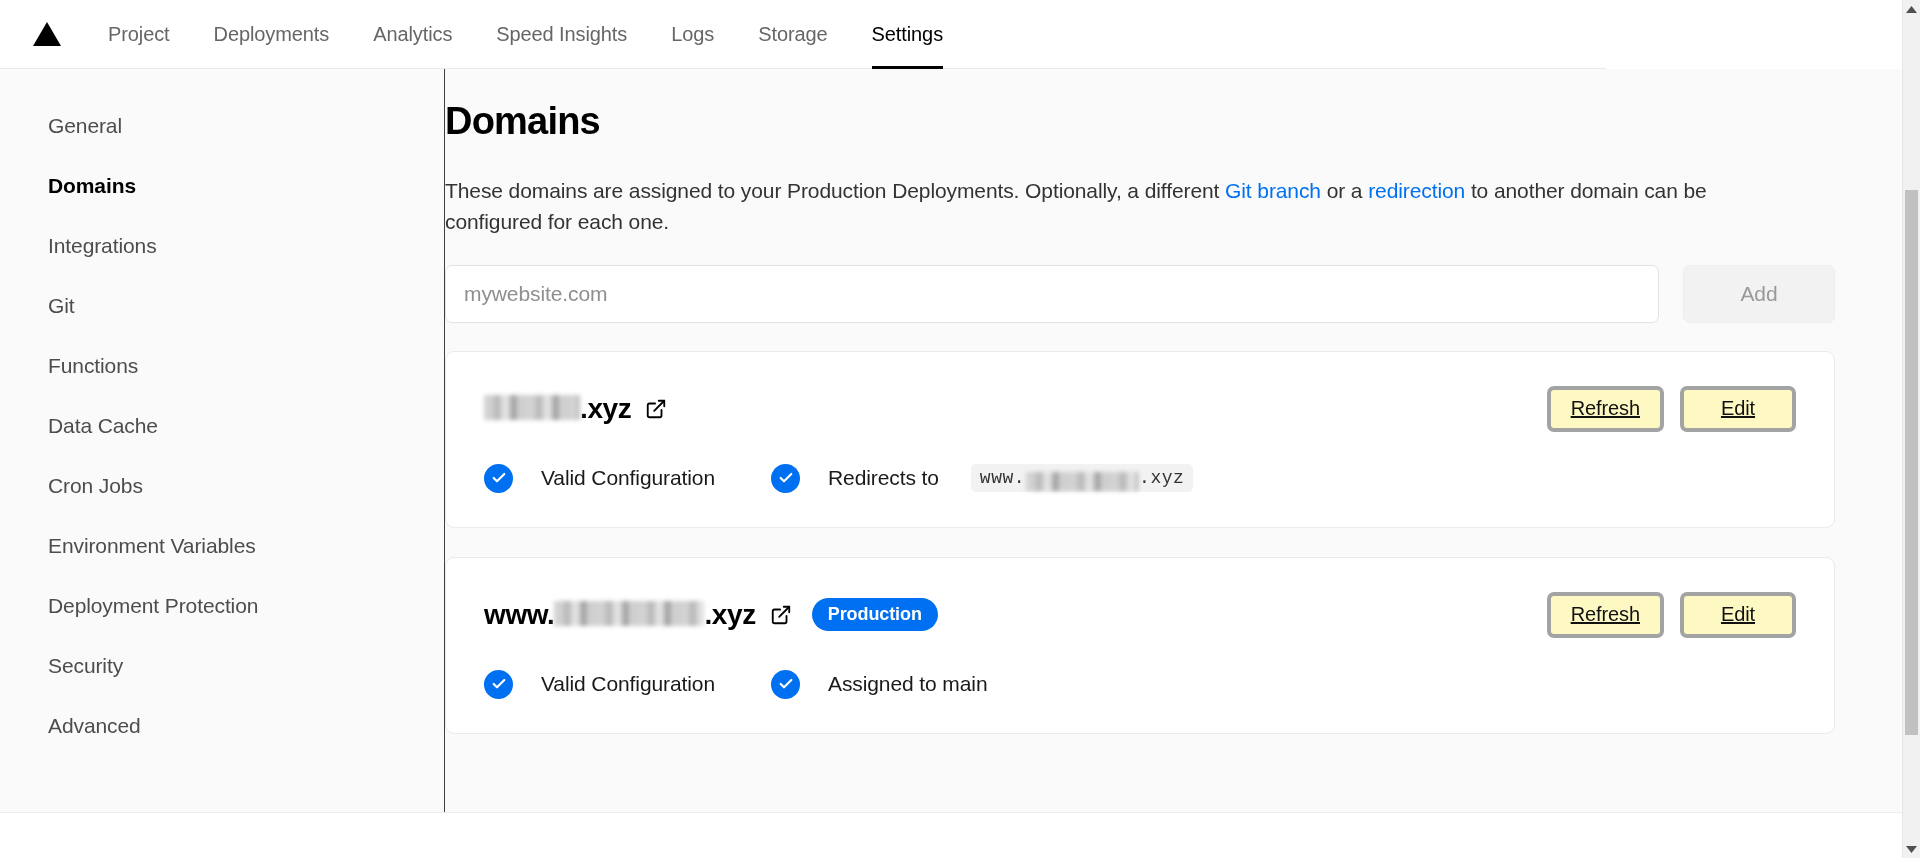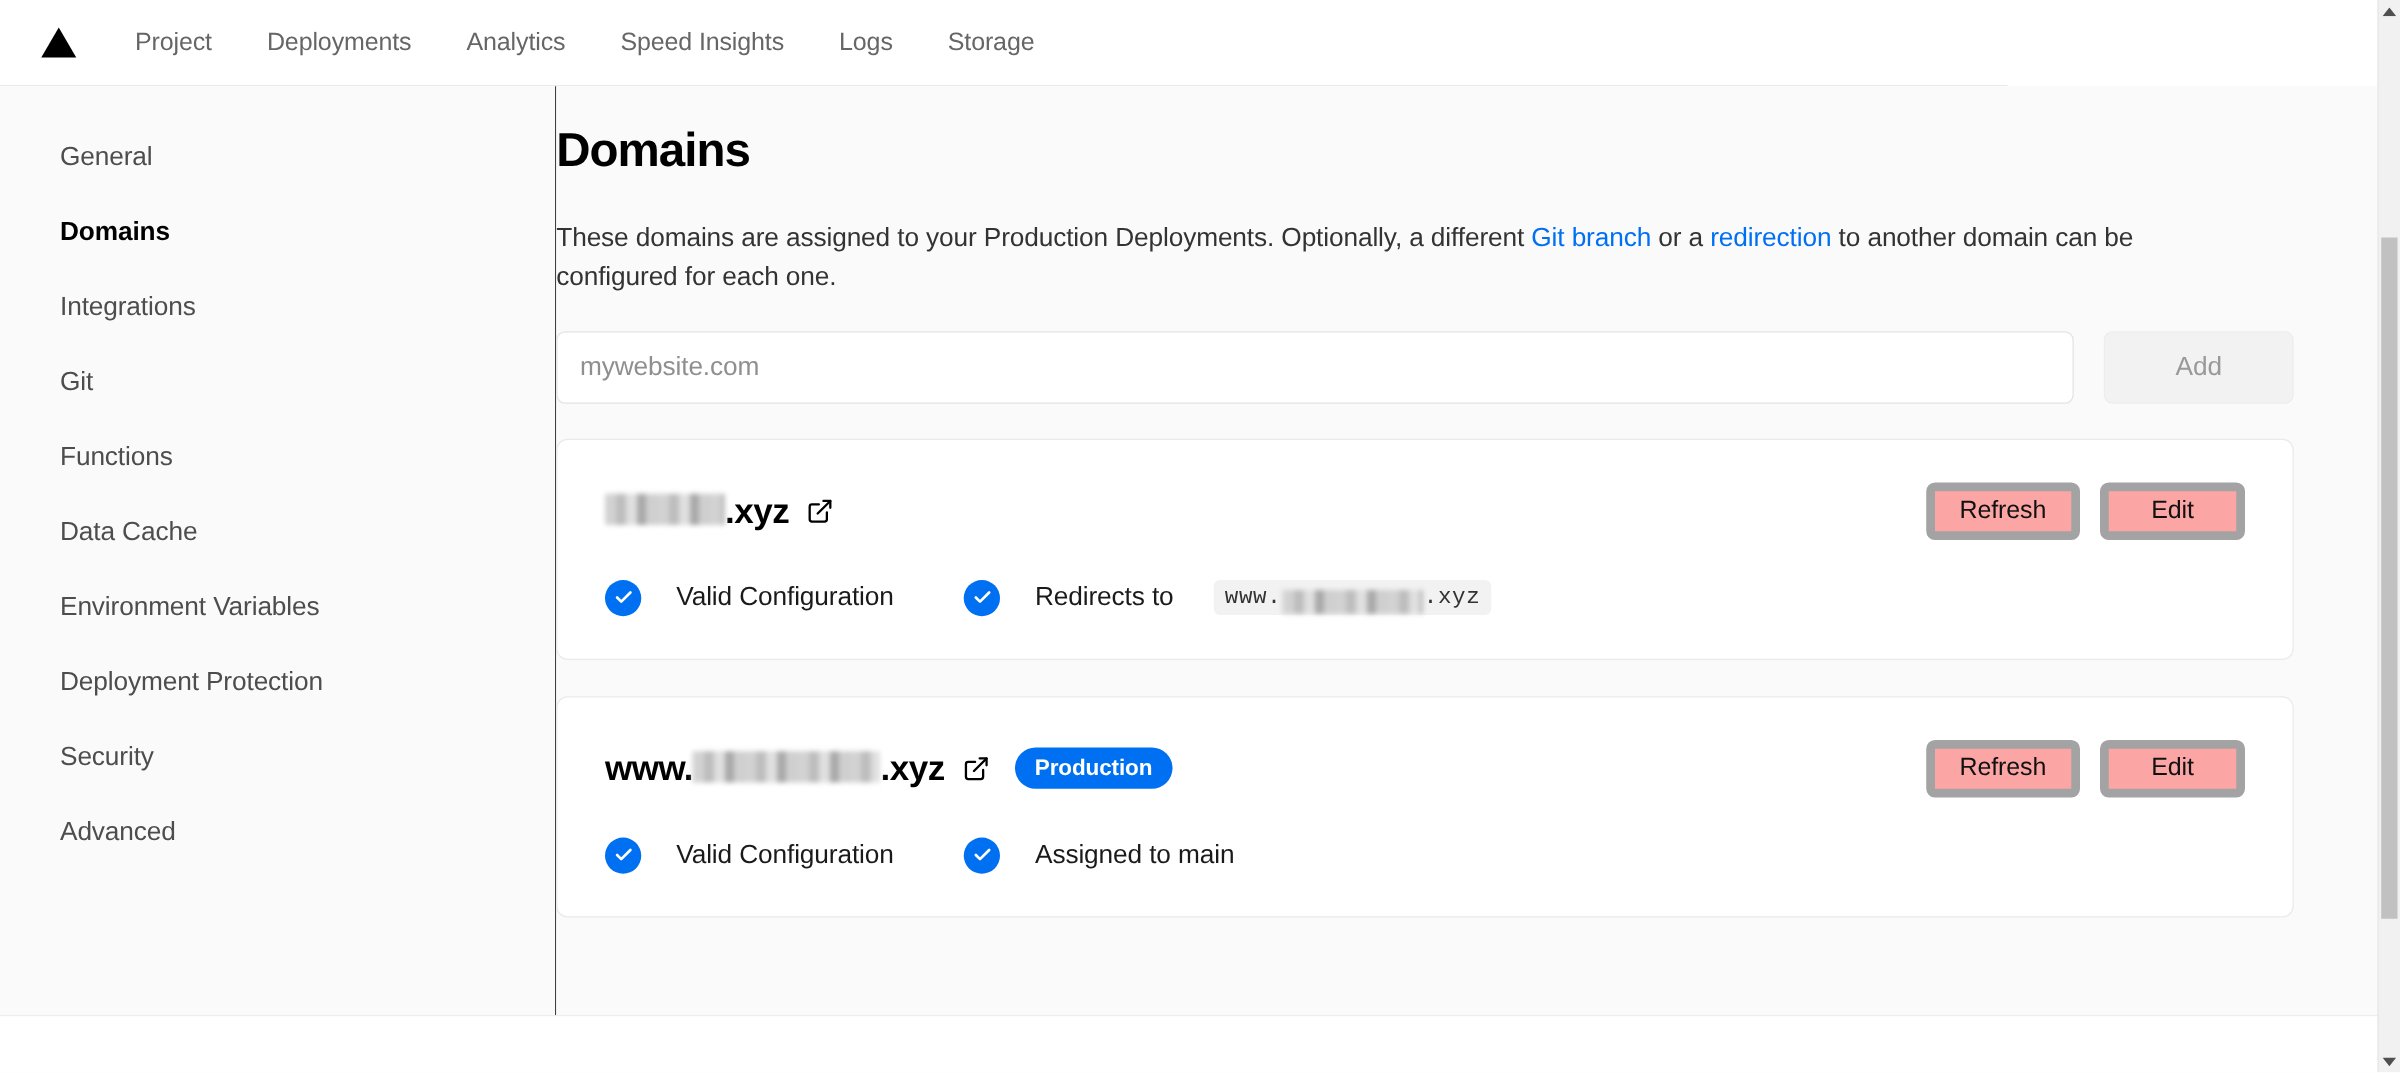--- a/index.html
+++ b/index.html
@@ -259,28 +259,29 @@
 
   .card-actions {
     display: flex;
     gap: 16px;
   }
 
   .ghost-btn {
     min-width: 116px;
     height: 46px;
     padding: 0 20px;
-    border: 7px solid #a3a3a3;
+    border: 4px solid #a3a3a3;
     border-radius: 7px;
-    background: #fca5a5;
+    background: #fef9c3;
     color: #111111;
     font-size: 20px;
     font-family: "Liberation Sans", sans-serif;
     letter-spacing: -0.1px;
     cursor: pointer;
+    text-decoration: underline;
   }
 
   .status-row {
     margin-top: 32px;
     display: flex;
     align-items: center;
     gap: 56px;
   }
 
   .status-item {
@@ -386,20 +387,23 @@
         </div>
         <div class="navtab">
           <span>Speed Insights</span>
         </div>
         <div class="navtab">
           <span>Logs</span>
         </div>
         <div class="navtab">
           <span>Storage</span>
         </div>
+        <div class="navtab active">
+          <span>Settings</span>
+        </div>
       </div>
     </div>
 
     <div id="content">
 
       <div id="sidebar">
         <div class="side-item">
           <span>General</span>
         </div>
         <div class="side-item active">
@@ -409,20 +413,23 @@
           <span>Integrations</span>
         </div>
         <div class="side-item">
           <span>Git</span>
         </div>
         <div class="side-item">
           <span>Functions</span>
         </div>
         <div class="side-item">
           <span>Data Cache</span>
+        </div>
+        <div class="side-item">
+          <span>Cron Jobs</span>
         </div>
         <div class="side-item">
           <span>Environment Variables</span>
         </div>
         <div class="side-item">
           <span>Deployment Protection</span>
         </div>
         <div class="side-item">
           <span>Security</span>
         </div>

